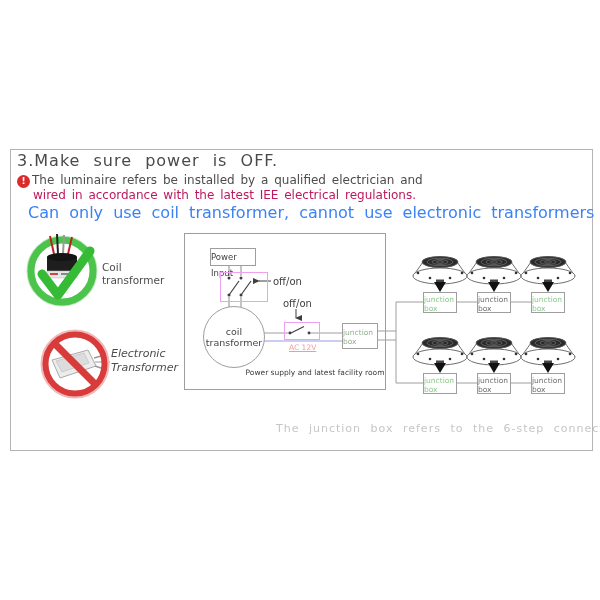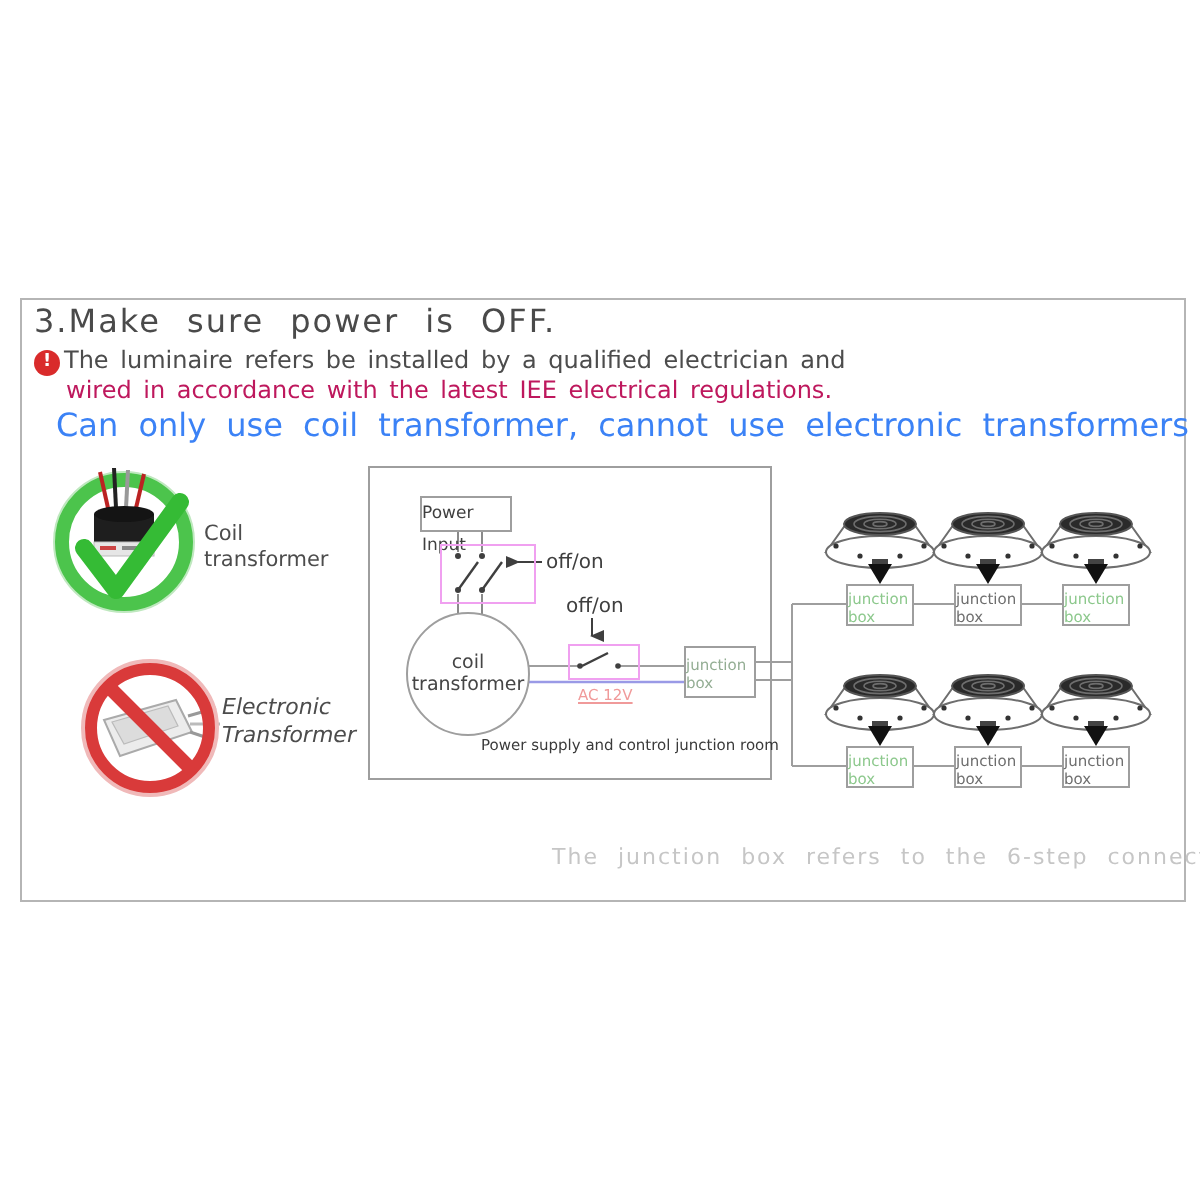--- a/index.html
+++ b/index.html
@@ -195,21 +195,21 @@
 <div id="onoff2" class="abs txt onoff">off/on</div>
 <div id="coil-circle" class="abs">
   <div>coil</div>
   <div>transformer</div>
 </div>
 <div id="ac12v" class="abs txt">AC 12V</div>
 <div id="room-jbox" class="abs jbox">
   <div>junction</div>
   <div>box</div>
 </div>
-<div id="room-caption" class="abs">Power supply and control junction room</div>
+<div id="room-caption" class="abs">Power supply and latest facility room</div>
 
 <div class="abs jbox" style="left: 423px; top: 292px; color: rgb(140, 200, 140);">
   <div>junction</div>
   <div>box</div>
 </div>
 <div class="abs jbox" style="left: 477px; top: 292px; color: rgb(110, 110, 110);">
   <div>junction</div>
   <div>box</div>
 </div>
 <div class="abs jbox" style="left: 531px; top: 292px; color: rgb(140, 200, 140);">

